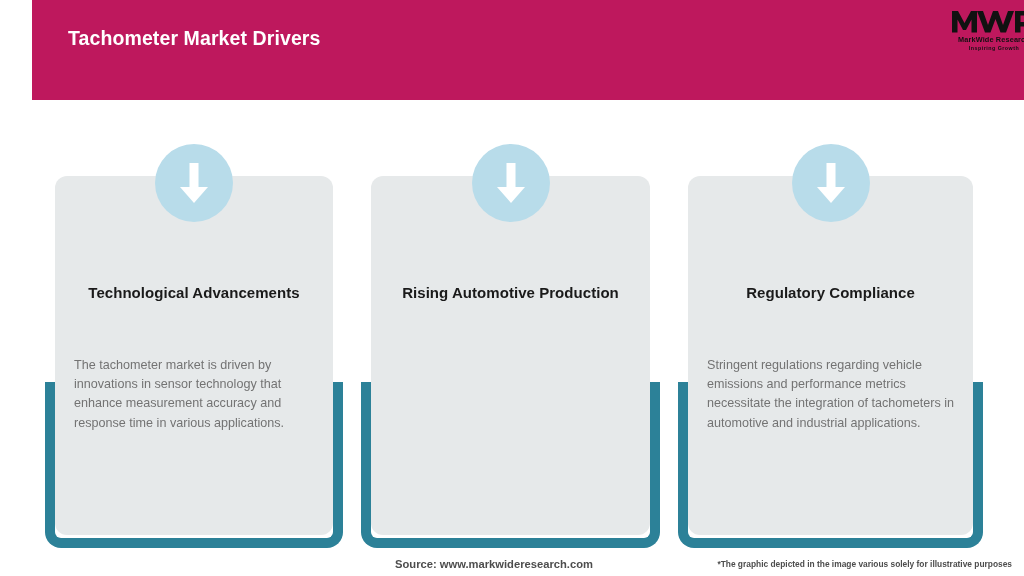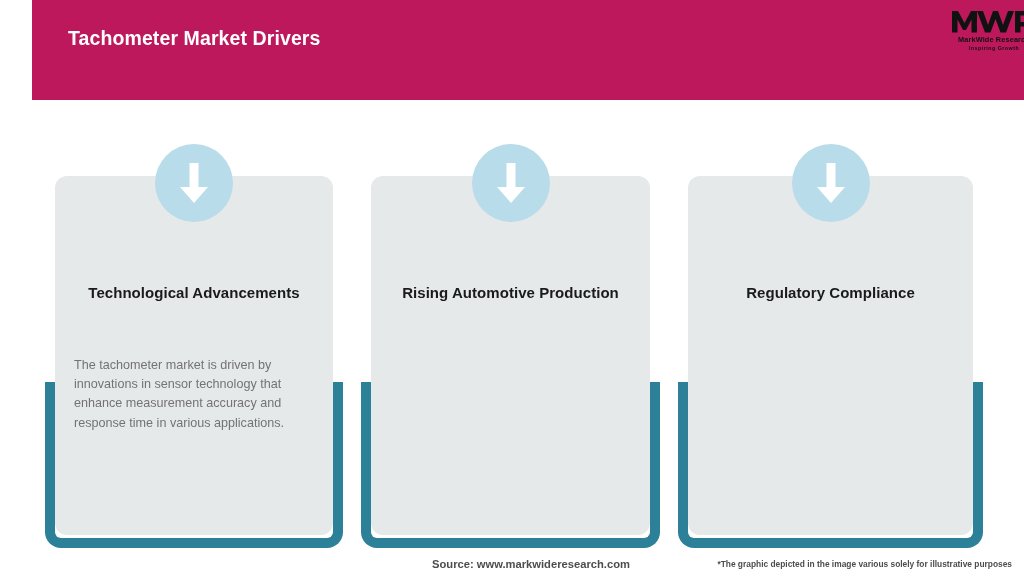--- a/index.html
+++ b/index.html
@@ -172,21 +172,20 @@
 
   
   .source {
     position: absolute;
     left: 395px;
     top: 558px;
     font-size: 11.2px;
     font-weight: bold;
     color: #4d4d4d;
     white-space: nowrap;
-    margin-left: 37px;
   }
 
   .disclaimer {
     position: absolute;
     right: 12px;
     top: 559px;
     font-size: 8.4px;
     font-weight: bold;
     color: #4d4d4d;
     white-space: nowrap;
@@ -240,20 +239,21 @@
         <svg class="arrow-svg" viewBox="0 0 34 44">
           <path d="M12.5 2 H21.5 V26 H31 L17 42 L3 26 H12.5 Z" fill="#ffffff"></path>
         </svg>
       </div>
     </div>
 
     <div class="card-group g2">
       <div class="frame"></div>
       <div class="card">
         <div class="card-title">Regulatory Compliance</div>
+        <div class="card-body">Stringent regulations regarding vehicle emissions and performance metrics necessitate the integration of tachometers in automotive and industrial applications.</div>
       </div>
       <div class="icon-circle">
         <svg class="arrow-svg" viewBox="0 0 34 44">
           <path d="M12.5 2 H21.5 V26 H31 L17 42 L3 26 H12.5 Z" fill="#ffffff"></path>
         </svg>
       </div>
     </div>
 
   </div>
 

